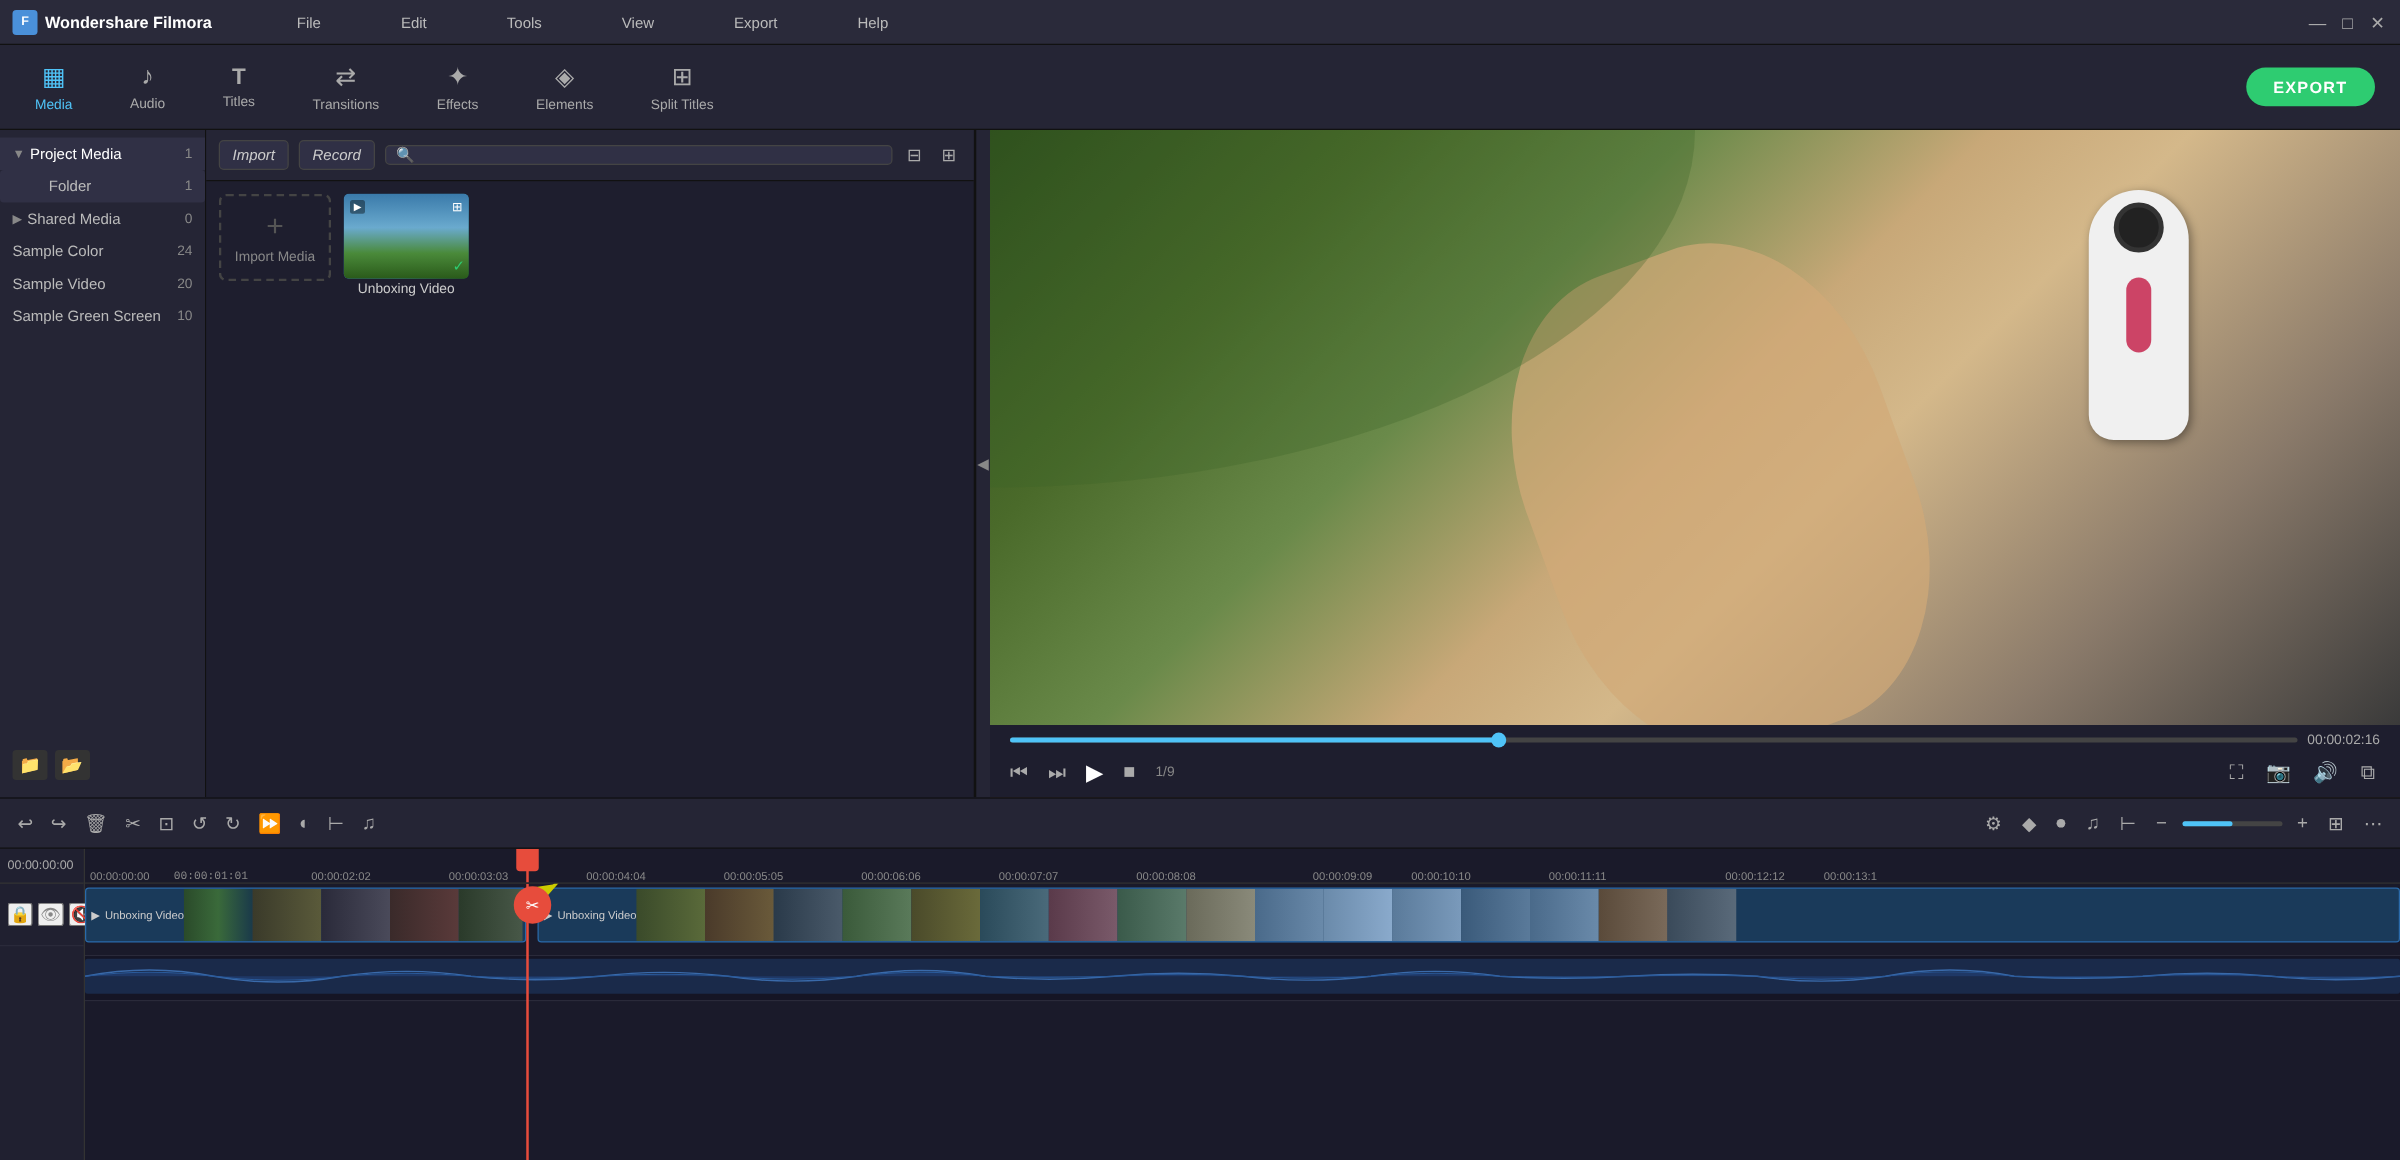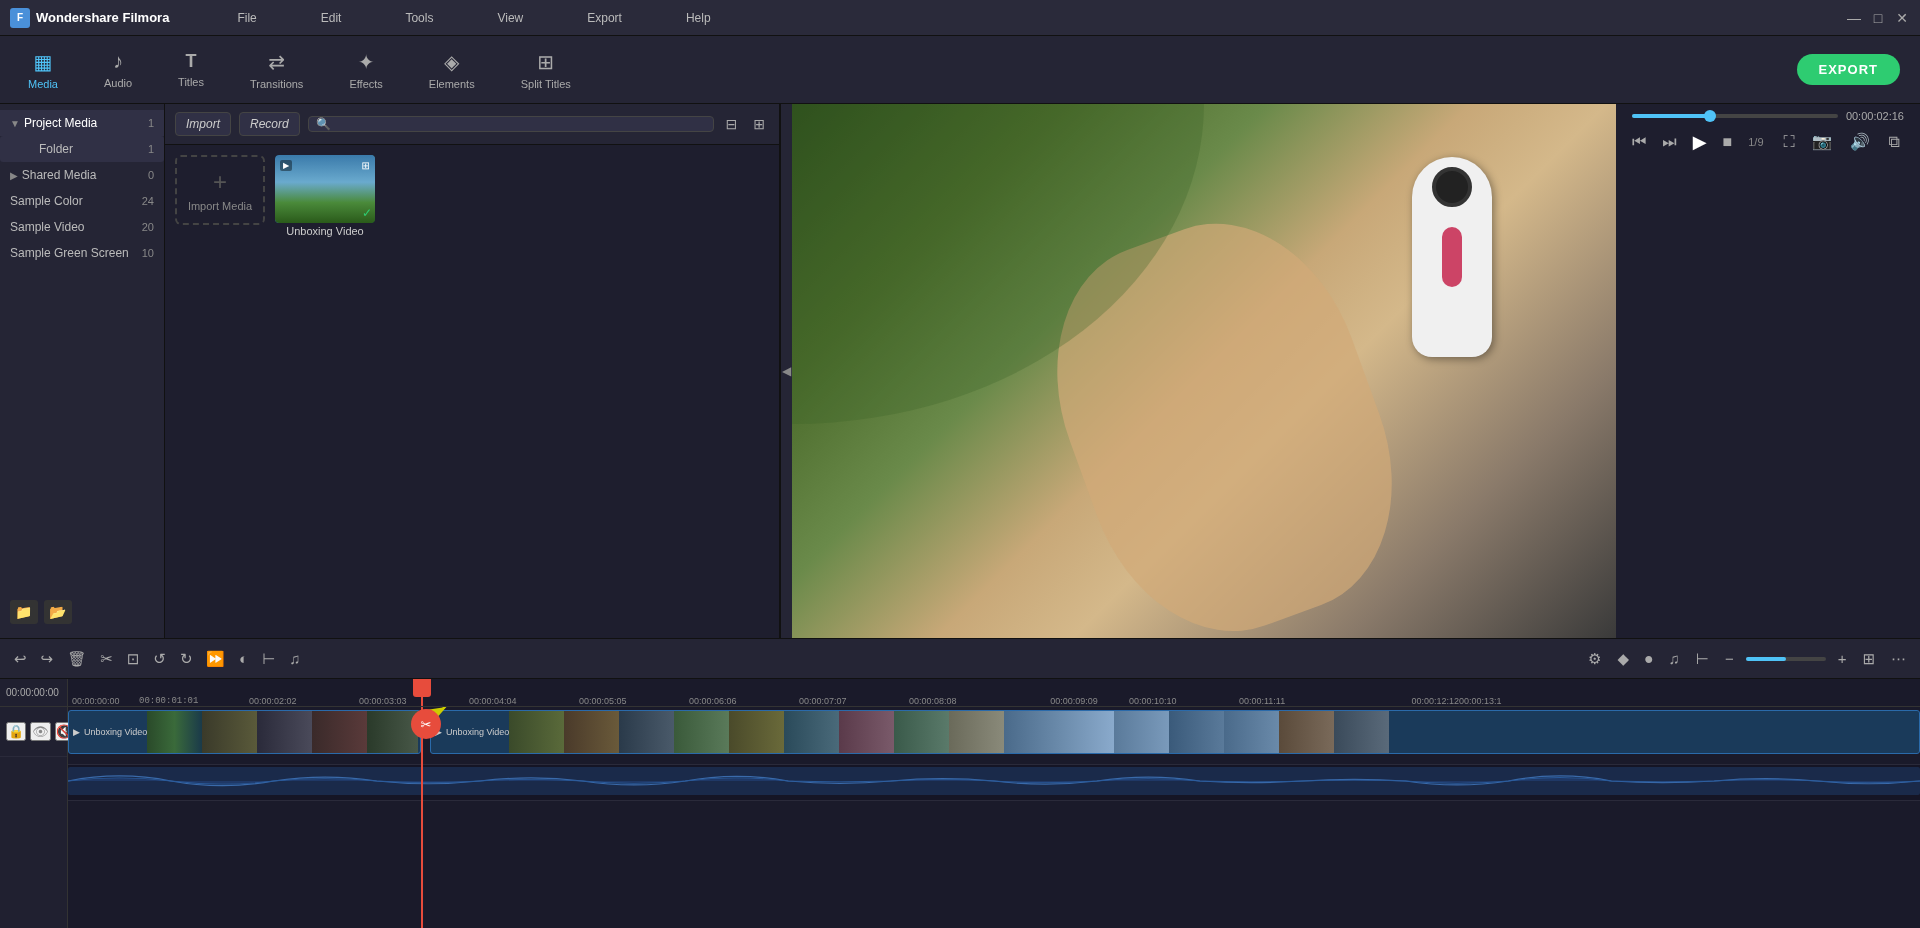--- a/index.html
+++ b/index.html
@@ -44,21 +44,21 @@
     .media-content { flex: 1; padding: 10px; display: flex; flex-wrap: wrap; gap: 10px; align-content: flex-start; }
     .media-import { display: flex; flex-direction: column; align-items: center; justify-content: center; width: 90px; height: 70px; border: 2px dashed #444; border-radius: 6px; cursor: pointer; color: #888; font-size: 11px; gap: 4px; }
     .media-item { width: 100px; height: 80px; position: relative; cursor: pointer; }
     .media-thumbnail { width: 100px; height: 68px; background: linear-gradient(135deg, #1a3a5a, #2a6a8a, #3a8aaa, #1a5a2a); border-radius: 4px; position: relative; overflow: hidden; }
     .media-label { font-size: 11px; color: #ccc; margin-top: 2px; text-align: center; }
 
     
     .collapse-handle { width: 12px; background: #252535; display: flex; align-items: center; justify-content: center; cursor: pointer; color: #888; border-left: 1px solid #111; }
 
     
-    .preview-panel { flex: 1; background: #a16207; display: flex; flex-direction: row; }
+    .preview-panel { flex: 1; background: #a16207; display: flex; flex-direction: column; }
     .preview-video { flex: 1; background: #000; position: relative; overflow: hidden; }
     .preview-controls { background: #1e1e2e; padding: 6px 16px; display: flex; flex-direction: column; gap: 6px; }
     .progress-bar-container { display: flex; align-items: center; gap: 8px; }
     .progress-bar { flex: 1; height: 4px; background: #444; border-radius: 2px; position: relative; cursor: pointer; }
     .progress-fill { width: 38%; height: 100%; background: #4fc3f7; border-radius: 2px; }
     .progress-thumb { position: absolute; top: -4px; left: 38%; width: 12px; height: 12px; background: #4fc3f7; border-radius: 50%; transform: translateX(-50%); }
     .time-display { color: #aaa; font-size: 11px; white-space: nowrap; }
     .playback-controls { display: flex; align-items: center; gap: 16px; padding: 2px 0; }
     .play-btn { font-size: 18px; color: #fff; cursor: pointer; background: none; border: none; }
     .ctrl-btn { font-size: 16px; color: #aaa; cursor: pointer; background: none; border: none; }
@@ -303,21 +303,21 @@
           <div style="width:110px;font-size:9px;color:#888;text-align:left;">00:00:02:02</div>
           <div style="width:110px;font-size:9px;color:#888;text-align:left;">00:00:03:03</div>
           <div style="width:110px;font-size:9px;color:#888;text-align:left;">00:00:04:04</div>
           <div style="width:110px;font-size:9px;color:#888;text-align:left;">00:00:05:05</div>
           <div style="width:110px;font-size:9px;color:#888;text-align:left;">00:00:06:06</div>
           <div style="width:110px;font-size:9px;color:#888;text-align:left;">00:00:07:07</div>
           <div style="width:110px;font-size:9px;color:#888;text-align:left;">00:00:08:08</div>
           <div style="width:110px;font-size:9px;color:#888;text-align:center;">00:00:09:09</div>
           <div style="width:110px;font-size:9px;color:#888;text-align:left;">00:00:10:10</div>
           <div style="width:110px;font-size:9px;color:#888;text-align:left;">00:00:11:11</div>
-          <div style="width:110px;font-size:9px;color:#888;text-align:right;">00:00:12:12</div>
+          <div style="width:110px;font-size:9px;color:#888;text-align:center;">00:00:12:12</div>
           <div style="width:110px;font-size:9px;color:#888;text-align:left;">00:00:13:1</div>
         </div>
 
         <div style="position:absolute;top:0;left:353px;width:2px;background:#e74c3c;height:100%;z-index:10;"></div>
         <div style="position:absolute;top:0;left:345px;width:18px;height:18px;background:#e74c3c;border-radius:0 0 3px 3px;z-index:11;display:flex;align-items:center;justify-content:center;">
         </div>
       </div>
 
       <div class="timeline-tracks" style="position:relative;">
 

